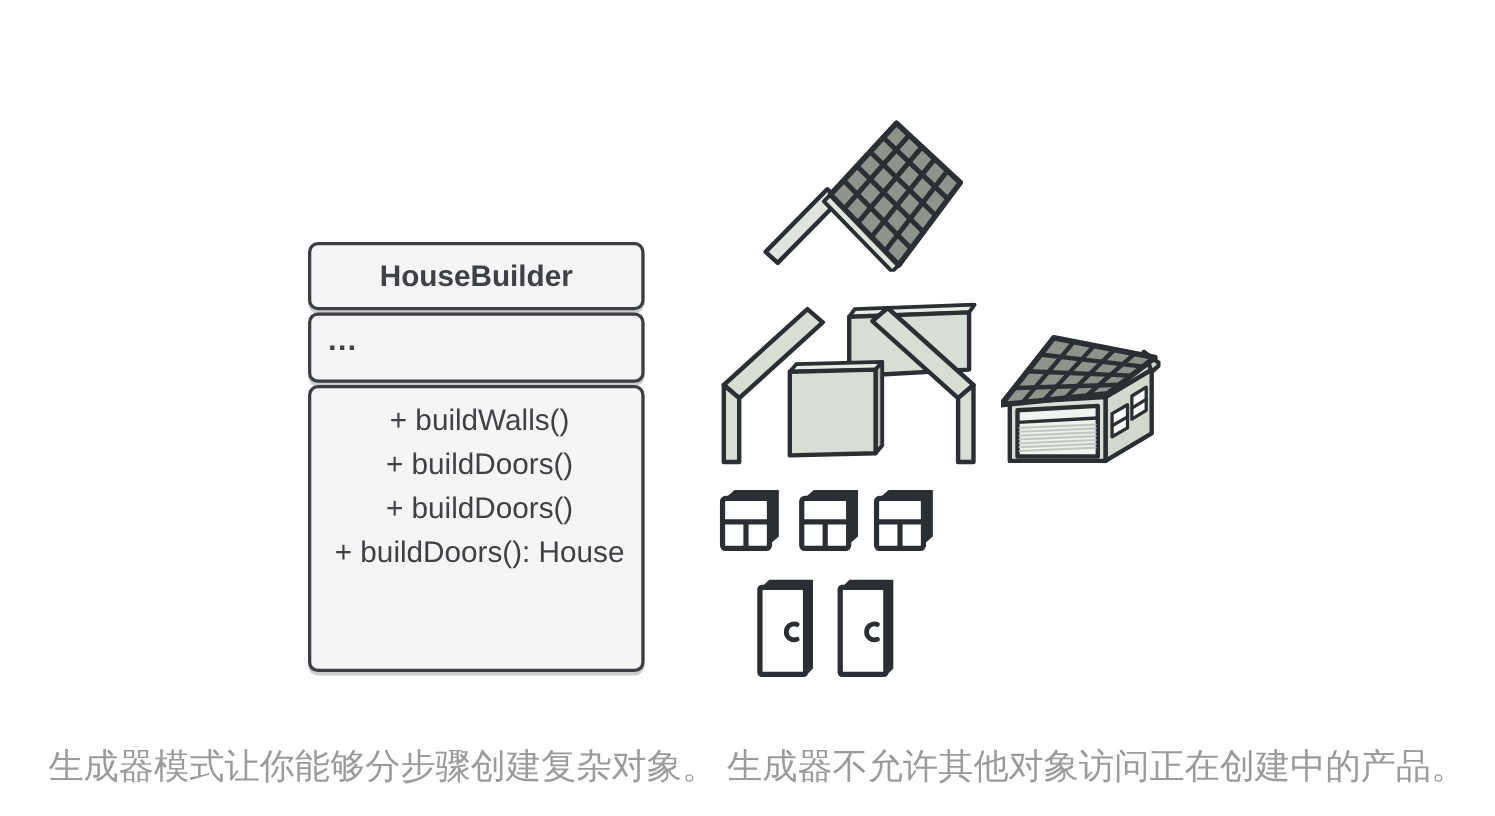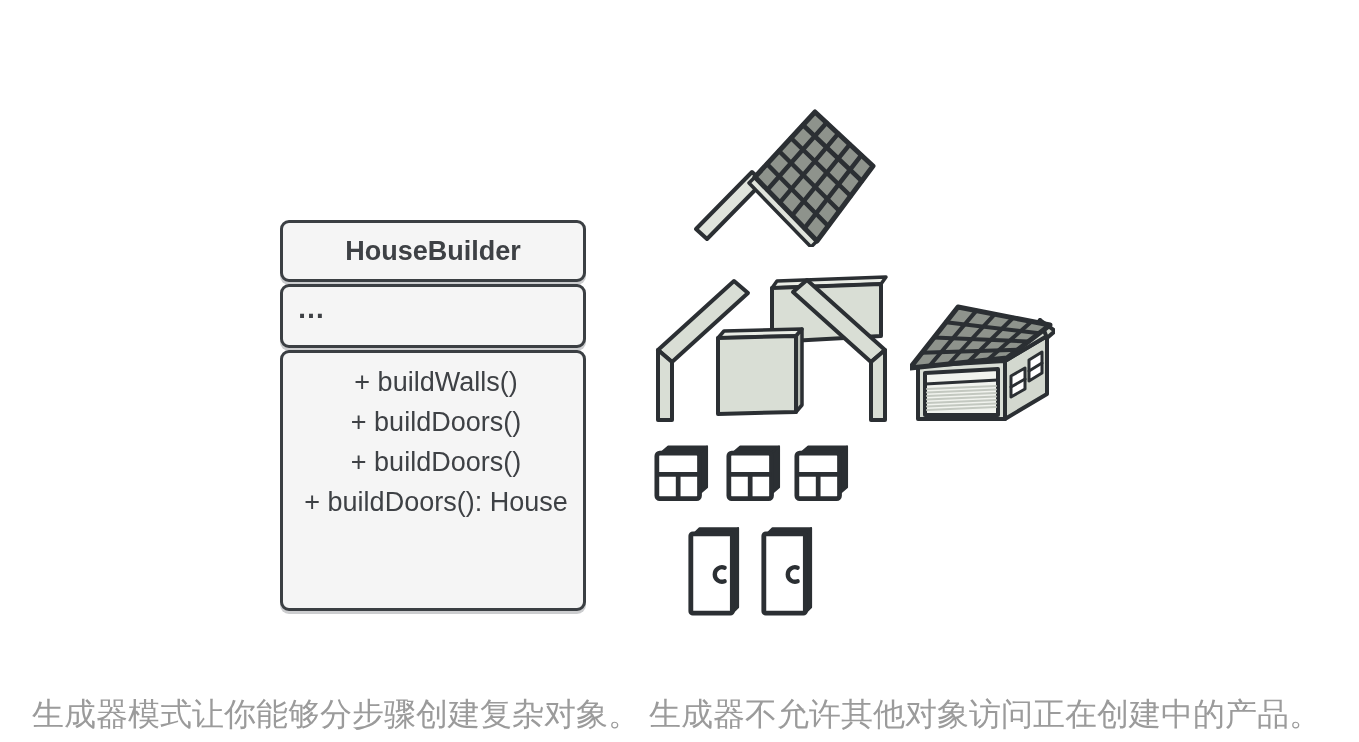--- a/index.html
+++ b/index.html
@@ -67,28 +67,27 @@
   #walls-svg  { left: 650px; top: 272px; }
   #garage-svg { left: 910px; top: 294px; }
   #window-1   { left: 654px; top: 444px; }
   #window-2   { left: 726px; top: 444px; }
   #window-3   { left: 794px; top: 444px; }
   #door-1     { left: 686px; top: 526px; }
   #door-2     { left: 759px; top: 526px; }
   
   .caption {
     position: absolute;
-    left: 32px;
+    left: 44px;
     top: 678px;
     width: 1310px;
     font-size: 32px;
     line-height: 37px;
     color: #9b9b9b;
     white-space: nowrap;
-    margin-top: 18px;
   }
 </style>
 </head>
 <body>
 
 <div class="canvas">
 
   <div class="uml-class">
     <div class="compartment uml-header">
       <span>HouseBuilder</span>

